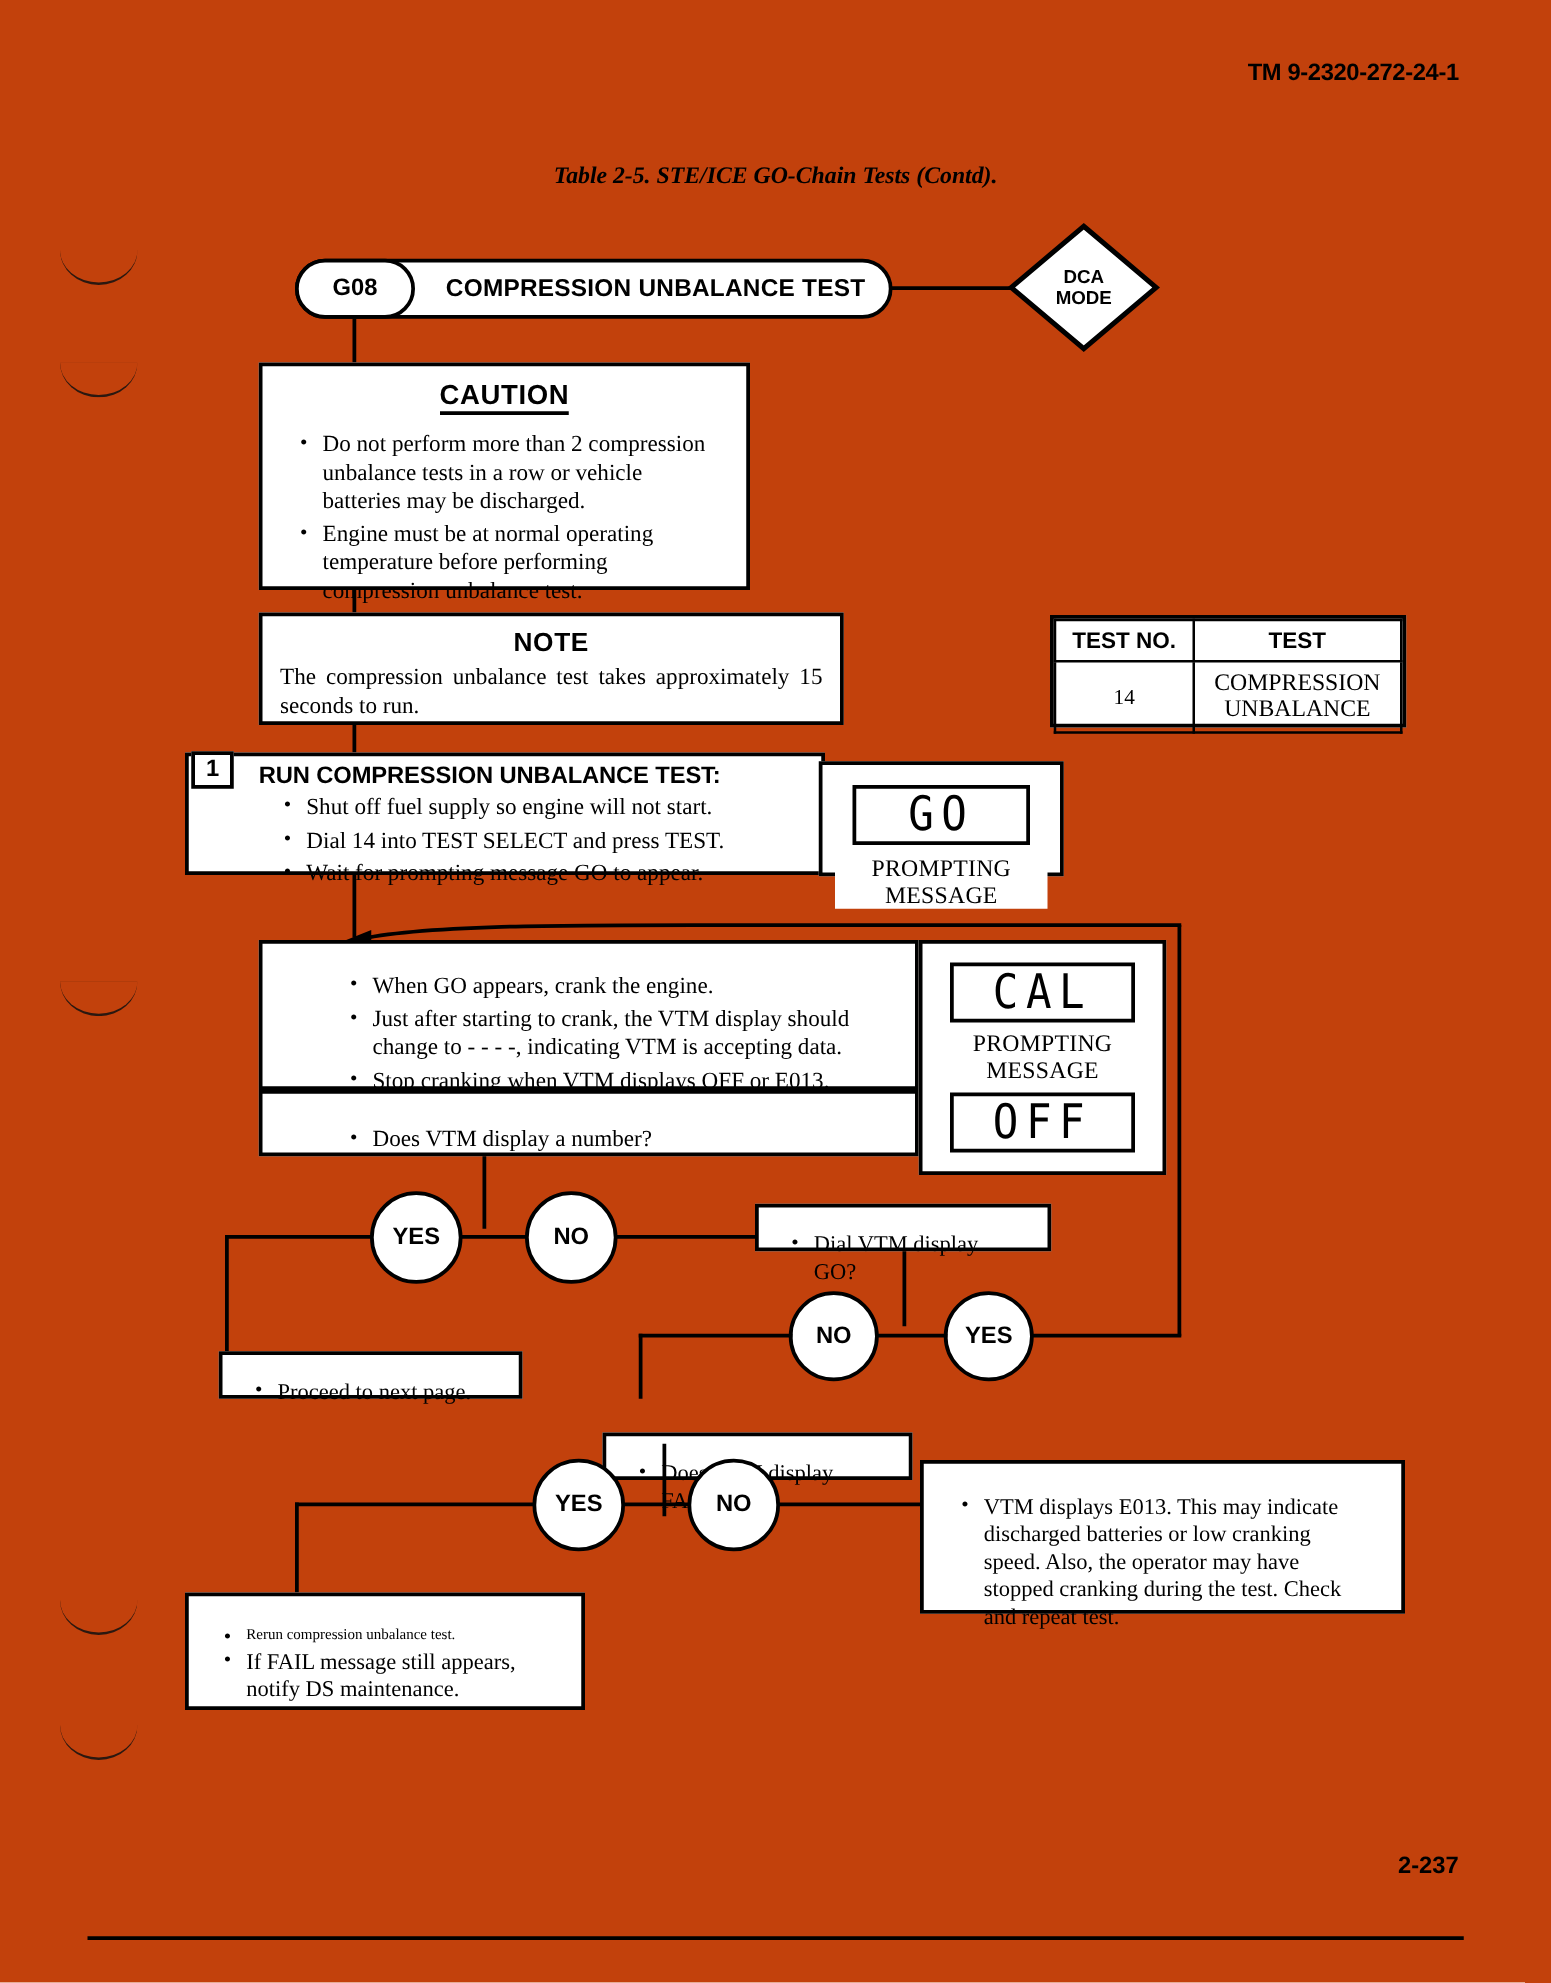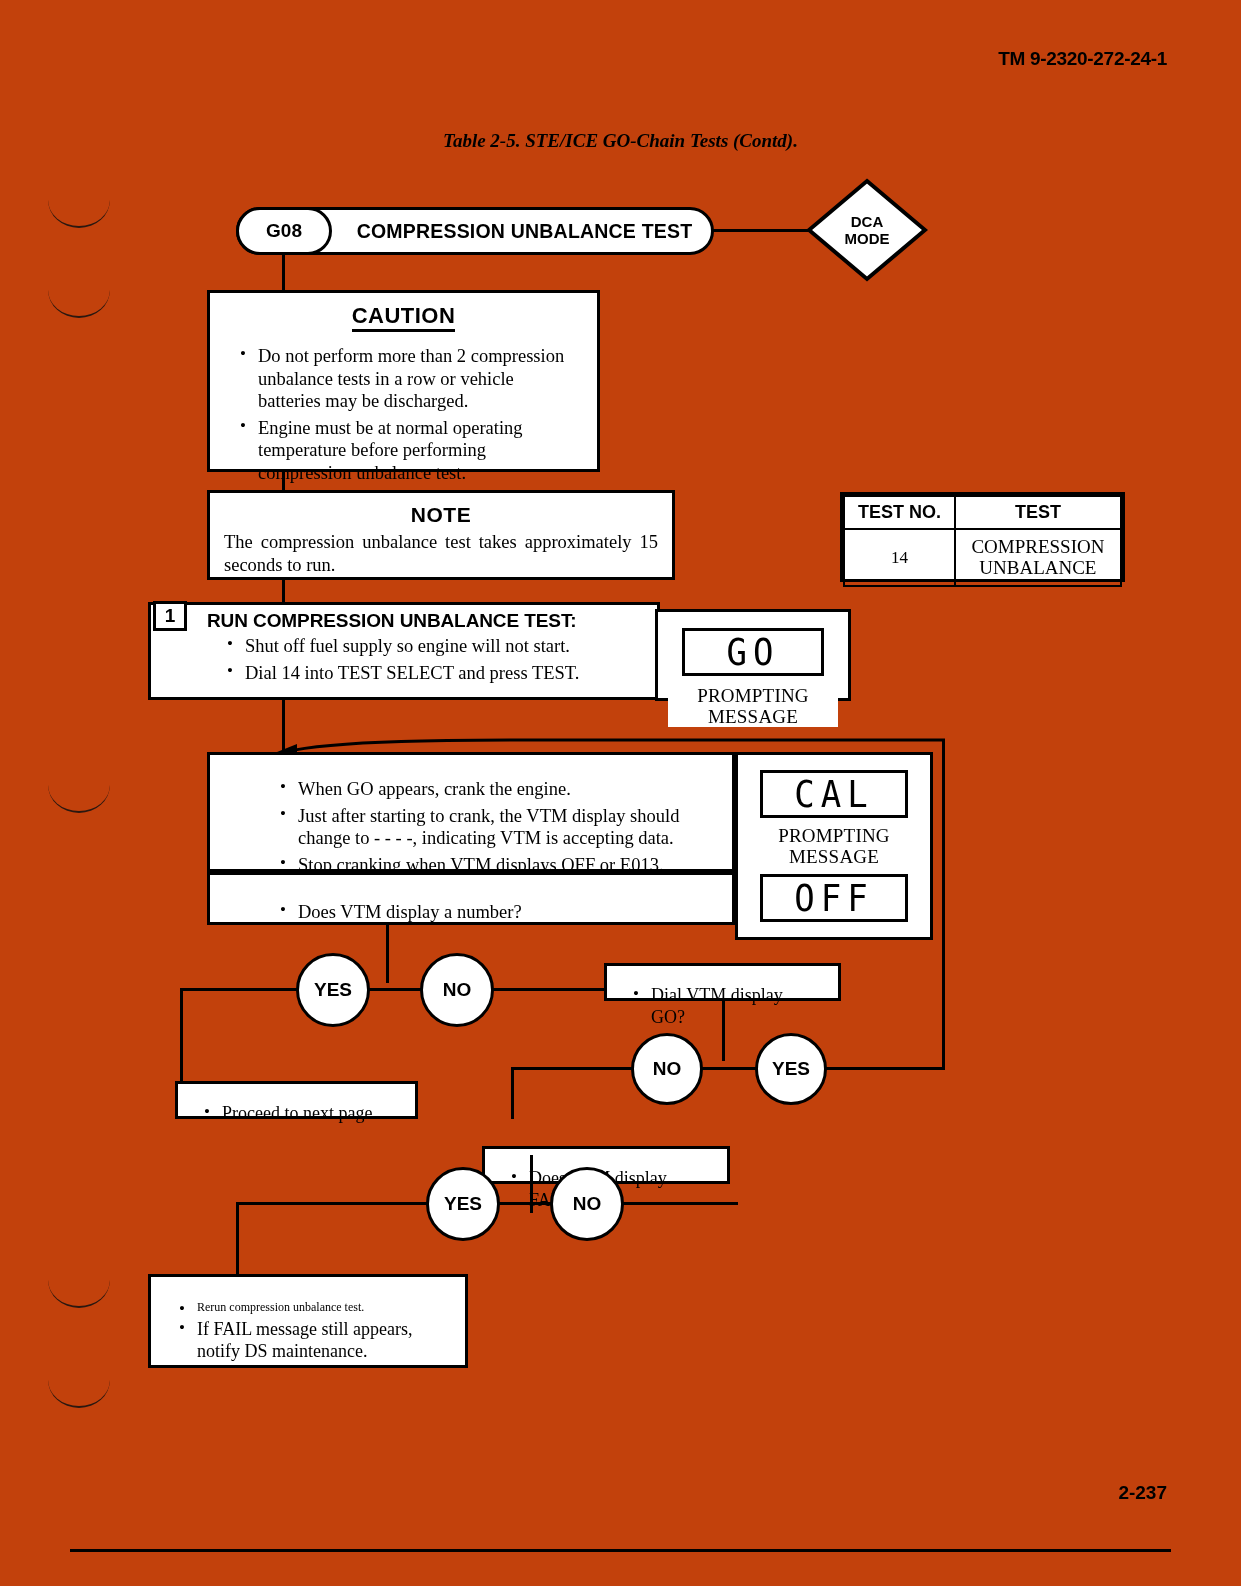--- a/index.html
+++ b/index.html
@@ -342,20 +342,21 @@
       </tbody>
     </table>
   </div>
 
   <div class="box" style="left:148px; top:602px; width:512px; height:98px;">
     <div class="box-inner" style="padding:5px 8px 4px 56px;">
       <div class="step-title">RUN COMPRESSION UNBALANCE TEST:</div>
       <ul class="bl" style="margin-top:3px;">
         <li>Shut off fuel supply so engine will not start.</li>
         <li>Dial 14 into TEST SELECT and press TEST.</li>
+        <li>Wait for prompting message GO to appear.</li>
       </ul>
     </div>
   </div>
   <div class="step-num" style="left:153px; top:601px; width:34px; height:30px;">1</div>
 
   <div class="box" style="left:655px; top:609px; width:196px; height:92px;"></div>
   <div class="vtm" style="left:682px; top:628px; width:142px; height:48px;">
       <span>GO</span>
     </div>
   <div class="pm-label" style="left:668px; top:686px; width:170px;">
@@ -455,20 +456,27 @@
   <div class="circle" style="left:426px; top:1167px; width:74px; height:74px;">YES</div>
   <div class="circle" style="left:550px; top:1167px; width:74px; height:74px;">NO</div>
 
   <div class="ln h" style="left:498px; top:1202px; width:54px;"></div>
 
   <div class="ln h" style="left:236px; top:1202px; width:192px;"></div>
   <div class="ln v" style="left:236px; top:1202px; height:72px;"></div>
 
   <div class="ln h" style="left:622px; top:1202px; width:116px;"></div>
 
+  <div class="box" style="left:736px; top:1168px; width:388px; height:123px;">
+    <div class="box-inner" style="padding:8px 10px 4px 10px;">
+      <ul class="bl">
+        <li style="font-size:18px;">VTM displays E013. This may indicate discharged batteries or low cranking speed. Also, the operator may have stopped cranking during the test. Check and repeat test.</li>
+      </ul>
+    </div>
+  </div>
 
   <div class="box" style="left:148px; top:1274px; width:320px; height:94px;">
     <div class="box-inner" style="padding:7px 8px 4px 8px;">
       <ul class="bl">
         <li style="font-size:12px;">Rerun compression unbalance test.</li>
         <li style="font-size:18px;">If FAIL message still appears, notify DS maintenance.</li>
       </ul>
     </div>
   </div>
 

